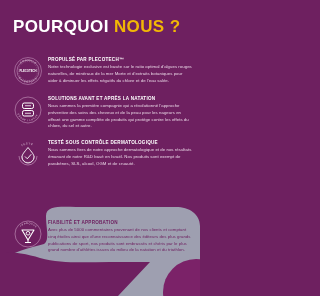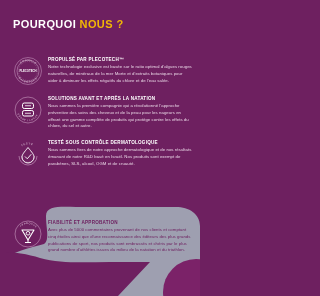--- a/index.html
+++ b/index.html
@@ -14,21 +14,21 @@
   
   .deco-layer { position:absolute; inset:0; pointer-events:none; }
   .deco-svg { position:absolute; left:0; top:0; width:200px; height:296px; display:block; }
 
   
   .header {
     position:absolute; left:13px; top:18px; right:10px;
     z-index:5;
   }
   .title {
-    font-size:11px;
+    font-size:17px;
     font-weight:bold;
     letter-spacing:0.4px;
     color:#ffffff;
     line-height:1.1;
     white-space:nowrap;
   }
   .title .accent { color:#f2b705; }
 
   
   .blocks { position:absolute; left:0; top:56px; width:200px; z-index:5; }

